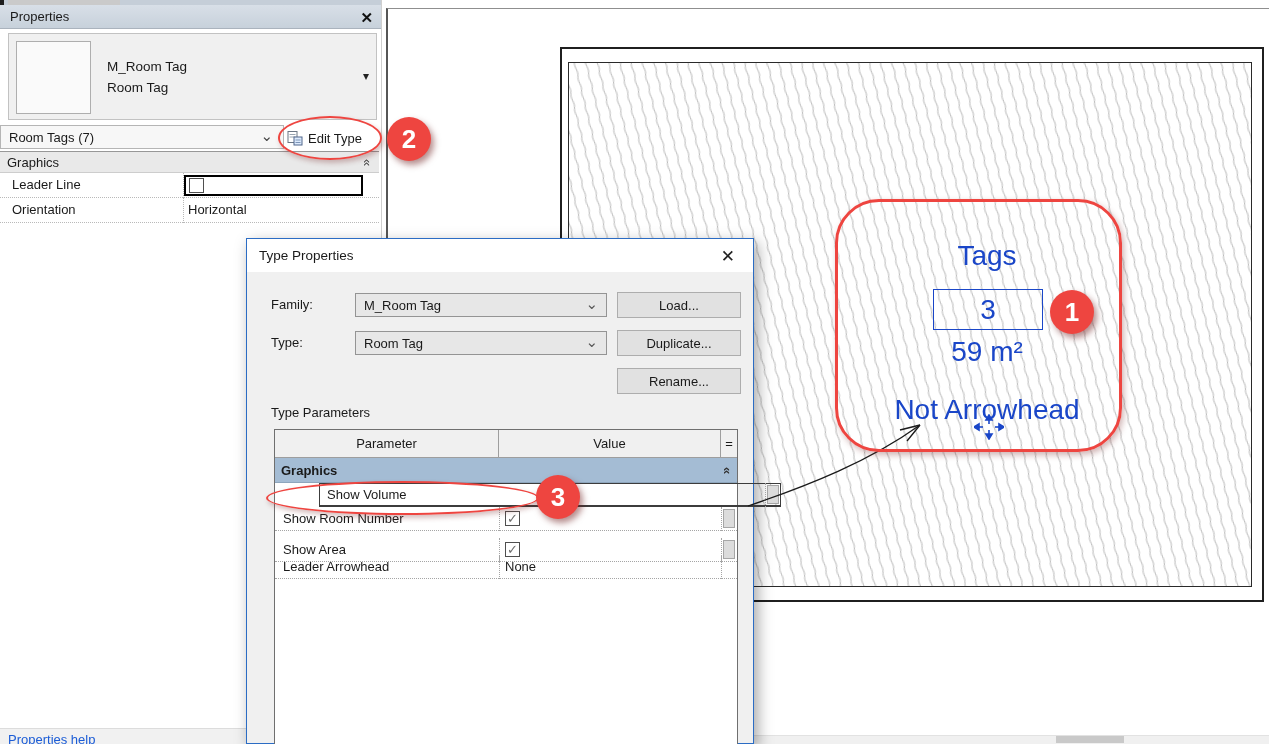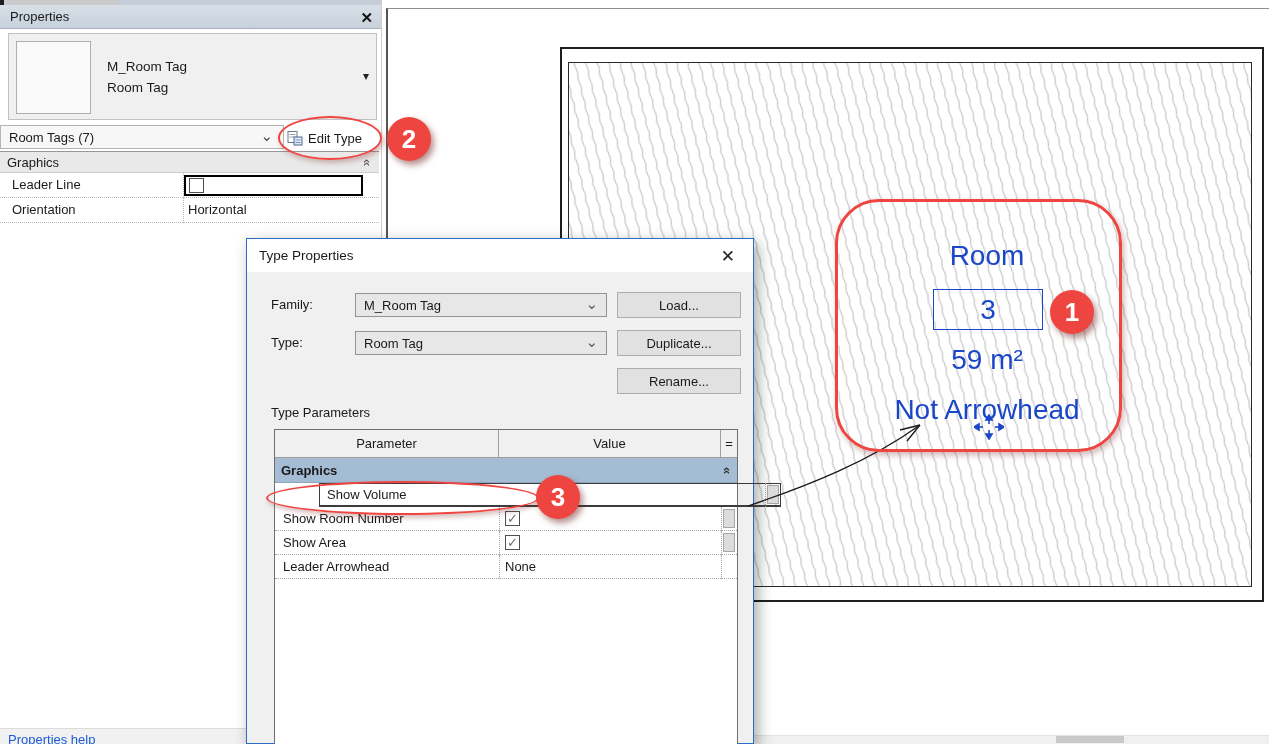--- a/index.html
+++ b/index.html
@@ -93,25 +93,25 @@
     <svg width="682" height="523">
       <defs>
         <pattern id="hatch" width="11" height="30" patternUnits="userSpaceOnUse" patternTransform="rotate(-14)">
           <path d="M5.5,0 C3.5,5 7.5,10 5.5,15 C3.5,20 7.5,25 5.5,30" stroke="#b5b5b5" stroke-width="1" fill="none"></path>
         </pattern>
       </defs>
       <rect x="0" y="0" width="682" height="523" fill="url(#hatch)"></rect>
     </svg>
   </div>
 
-  <div class="abs tagtxt" style="left:987px;top:240px;">Room</div>
+  <div class="abs tagtxt" style="left:987px;top:240px;">Tags</div>
   <div class="abs tagbox">
     <span>3</span>
   </div>
-  <div class="abs tagtxt" style="left:987px;top:336px;margin-top:8px;">59 m²</div>
+  <div class="abs tagtxt" style="left:987px;top:336px;">59 m²</div>
   <div class="abs tagtxt" style="left:987px;top:394px;">Not Arrowhead</div>
 
   <svg class="abs" style="left:974px;top:414px;" width="30" height="26">
     <g stroke="#1a46c8" stroke-width="1.6" fill="#1a46c8">
       <line x1="15" y1="10" x2="15" y2="6"></line>
         <polygon points="12,6 15,1 18,6"></polygon>
       <line x1="15" y1="16" x2="15" y2="20"></line>
         <polygon points="12,20 15,25 18,20"></polygon>
       <line x1="9" y1="13" x2="5" y2="13"></line>
         <polygon points="5,10 0,13 5,16"></polygon>
@@ -253,21 +253,21 @@
         <div class="vcol">
           <div class="cb" style="position:absolute;left:5px;top:4px;">
             <span>✓</span>
           </div>
         </div>
         <div class="eqcol">
           <div class="eqbtn"></div>
         </div>
       </div>
 
-      <div class="trow" style="top:101px;">
+      <div class="trow" style="top:108px;">
         <span class="nm">Show Area</span>
         <div class="vcol">
           <div class="cb" style="position:absolute;left:5px;top:4px;">
             <span>✓</span>
           </div>
         </div>
         <div class="eqcol">
           <div class="eqbtn"></div>
         </div>
       </div>

